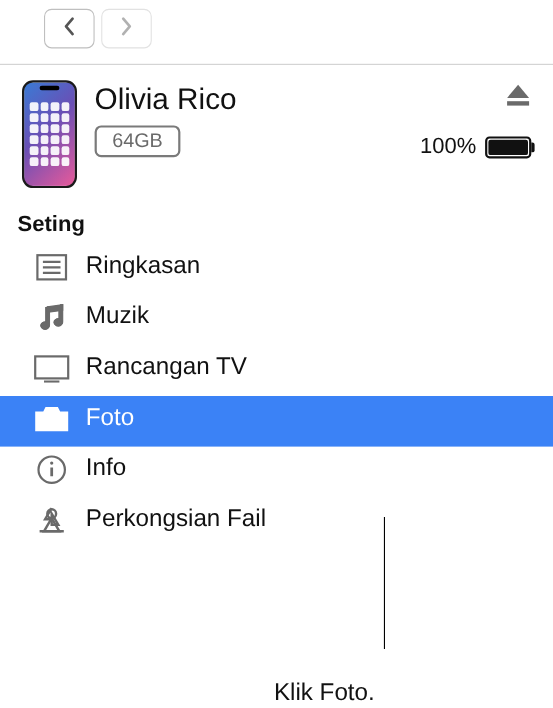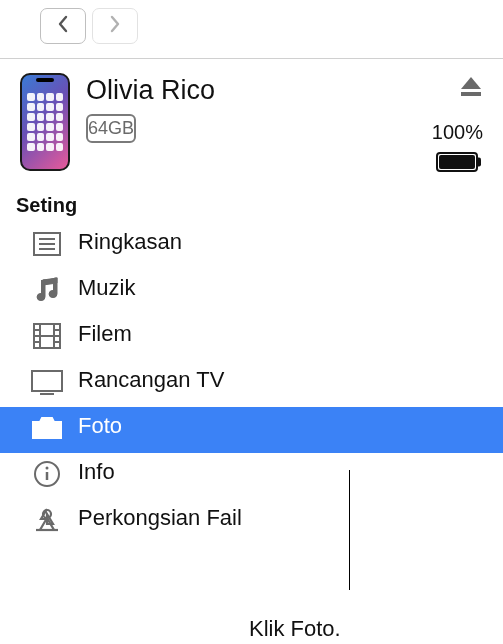--- a/index.html
+++ b/index.html
@@ -75,38 +75,37 @@
     .device-name {
       font-size: 27px;
       font-weight: 400;
       color: #111;
       margin-bottom: 8px;
     }
     .storage-badge {
       display: inline-block;
       border: 2px solid #7a7a7a;
       border-radius: 6px;
-      padding: 2px 0;
+      padding: 2px 14px;
       font-size: 18px;
       color: #6a6a6a;
       font-weight: 500;
     }
     .device-right {
       display: flex;
       flex-direction: column;
       align-items: flex-end;
       gap: 20px;
       padding-top: 2px;
     }
     .eject-btn { cursor: pointer; }
     .battery-row {
       display: flex;
       align-items: center;
       gap: 8px;
-      flex-direction: column;
     }
     .battery-pct { font-size: 20px; color: #111; }
     .battery-icon {
       width: 42px;
       height: 20px;
       border: 2px solid #111;
       border-radius: 4px;
       position: relative;
     }
     .battery-icon::after {
@@ -267,35 +266,20 @@
         <ellipse cx="8" cy="21" rx="4" ry="3"></ellipse>
         <ellipse cx="20" cy="18" rx="4" ry="3"></ellipse>
         <rect x="10" y="4" width="2" height="16"></rect>
         <rect x="22" y="2" width="2" height="15"></rect>
         <path d="M10 4 L24 2 L24 7 L10 9 Z"></path>
       </svg>
     </span>
     <span>Muzik</span>
   </div>
 
-  <div class="list-item">
-    <span class="icon-slot">
-      <svg width="30" height="28" viewBox="0 0 30 28" fill="none" stroke="#6a6a6a" stroke-width="2">
-        <rect x="2" y="2" width="26" height="24"></rect>
-        <line x1="8" y1="2" x2="8" y2="26"></line>
-        <line x1="22" y1="2" x2="22" y2="26"></line>
-        <line x1="2" y1="14" x2="28" y2="14"></line>
-        <line x1="2" y1="8" x2="8" y2="8"></line>
-        <line x1="2" y1="20" x2="8" y2="20"></line>
-        <line x1="22" y1="8" x2="28" y2="8"></line>
-        <line x1="22" y1="20" x2="28" y2="20"></line>
-      </svg>
-    </span>
-    <span>Filem</span>
-  </div>
 
   <div class="list-item">
     <span class="icon-slot">
       <svg width="34" height="26" viewBox="0 0 34 26" fill="none" stroke="#6a6a6a" stroke-width="2">
         <rect x="2" y="2" width="30" height="20"></rect>
         <line x1="10" y1="25" x2="24" y2="25" stroke-width="2"></line>
       </svg>
     </span>
     <span>Rancangan TV</span>
   </div>

